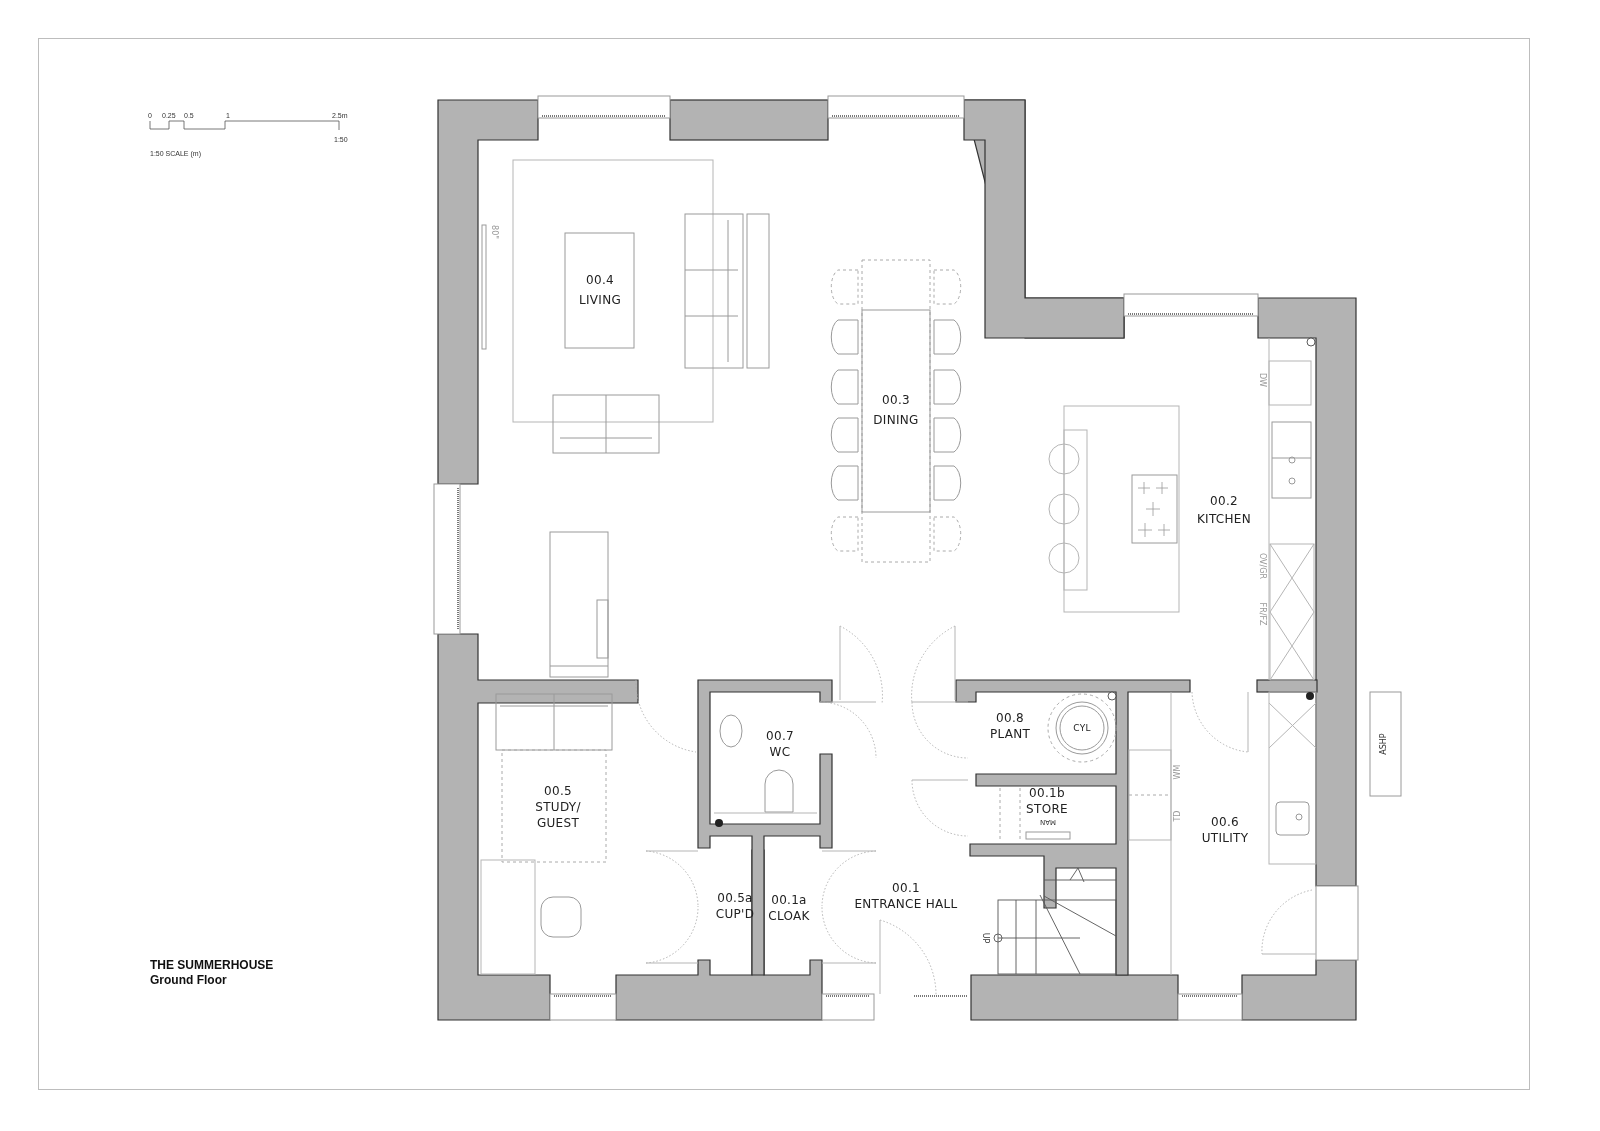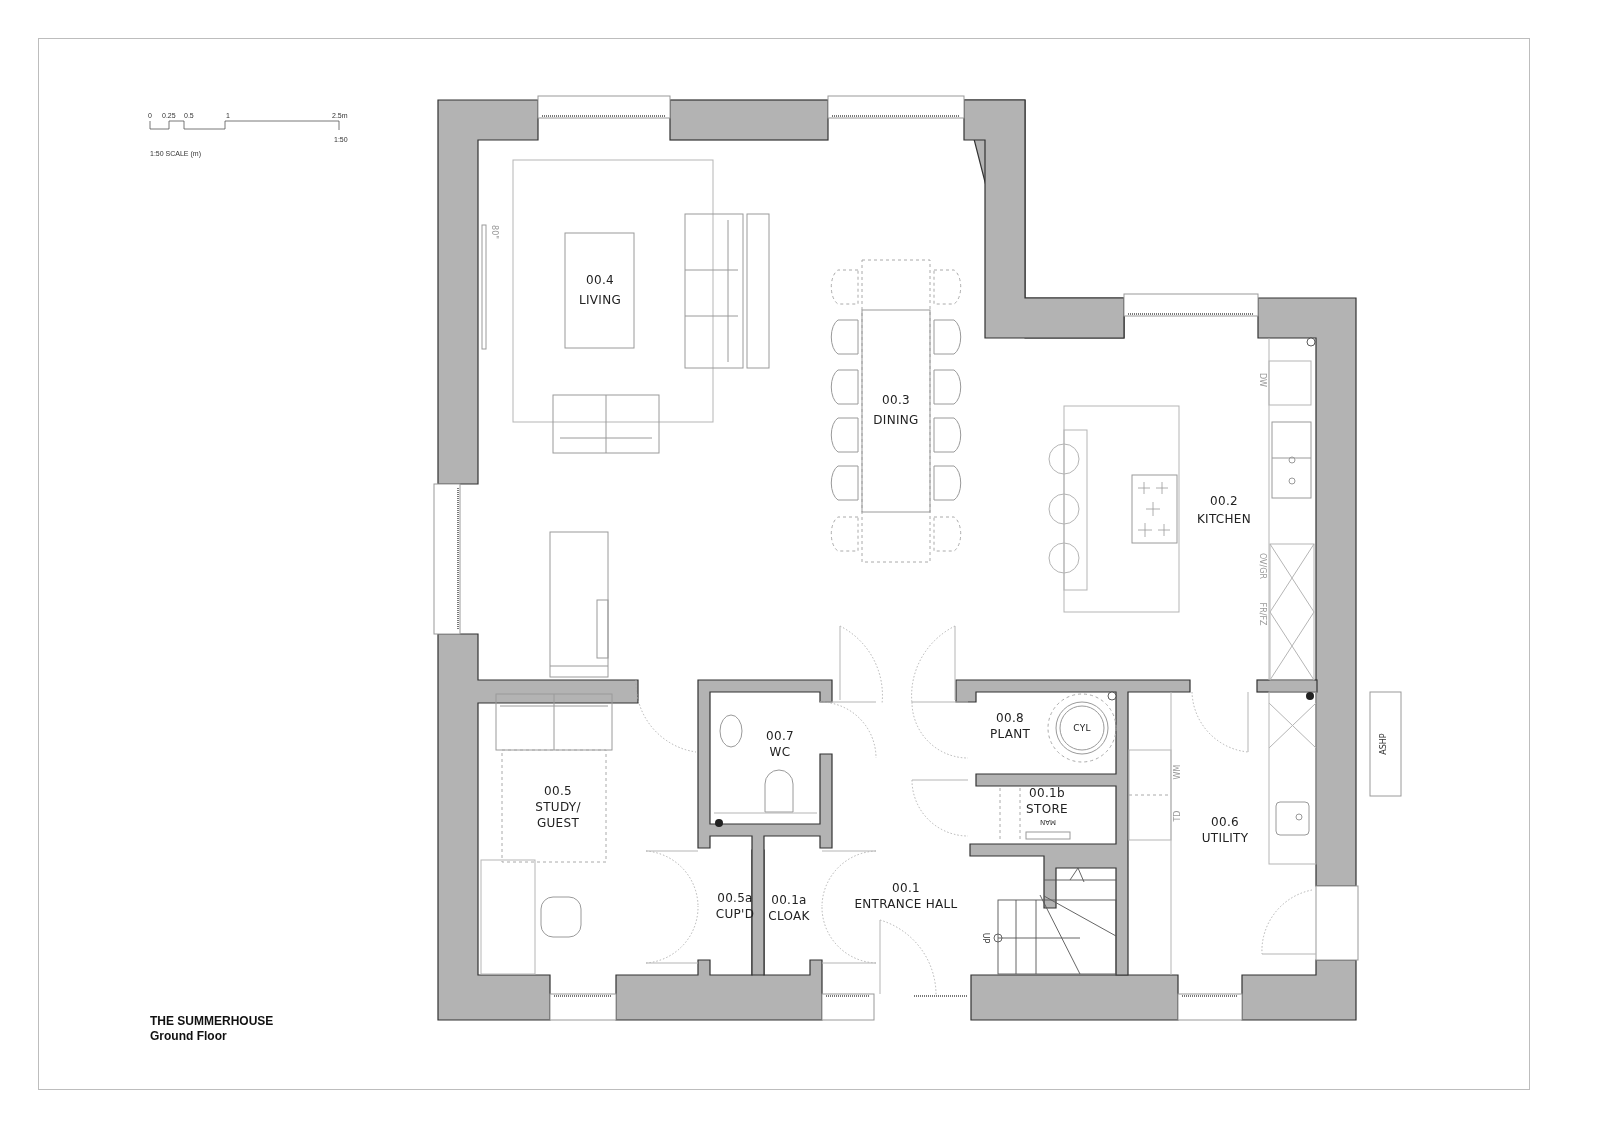--- a/index.html
+++ b/index.html
@@ -10,21 +10,21 @@
   .furn{fill:none;stroke:#9a9a9a;stroke-width:1;}
   .furn2{fill:none;stroke:#b5b5b5;stroke-width:1;}
   .dash{fill:none;stroke:#aaa;stroke-width:1;stroke-dasharray:3 3;}
   .swing{fill:none;stroke:#aaa;stroke-width:0.9;stroke-dasharray:1.5 2;}
   .win{fill:#fff;stroke:#999;stroke-width:1;}
   .pane{stroke:#777;stroke-width:2;stroke-dasharray:1 1;}
   .lbl{font-family:"DejaVu Sans",sans-serif;font-size:12px;fill:#222;text-anchor:middle;letter-spacing:0.3px;}
   .tiny{font-family:"DejaVu Sans",sans-serif;font-size:8px;fill:#999;text-anchor:middle;}
   .scl{font-family:"Liberation Sans",sans-serif;font-size:7px;fill:#333;}
   .stair{fill:none;stroke:#555;stroke-width:0.9;}
-  #title{position:absolute;left:150px;top:1014px;font-family:"Liberation Sans",sans-serif;font-size:12px;font-weight:bold;color:#111;line-height:15px;}
+  #title{position:absolute;left:150px;top:958px;font-family:"Liberation Sans",sans-serif;font-size:12px;font-weight:bold;color:#111;line-height:15px;}
 </style>
 </head>
 <body>
 
 <div id="frame"></div>
 
 <svg width="1600" height="1131" viewBox="0 0 1600 1131">
 
   <g>
     <polyline points="150,121 150,129 169,129 169,121 184,121 184,129 225,129 225,121 339,121 339,130" fill="none" stroke="#555" stroke-width="0.8"></polyline>

